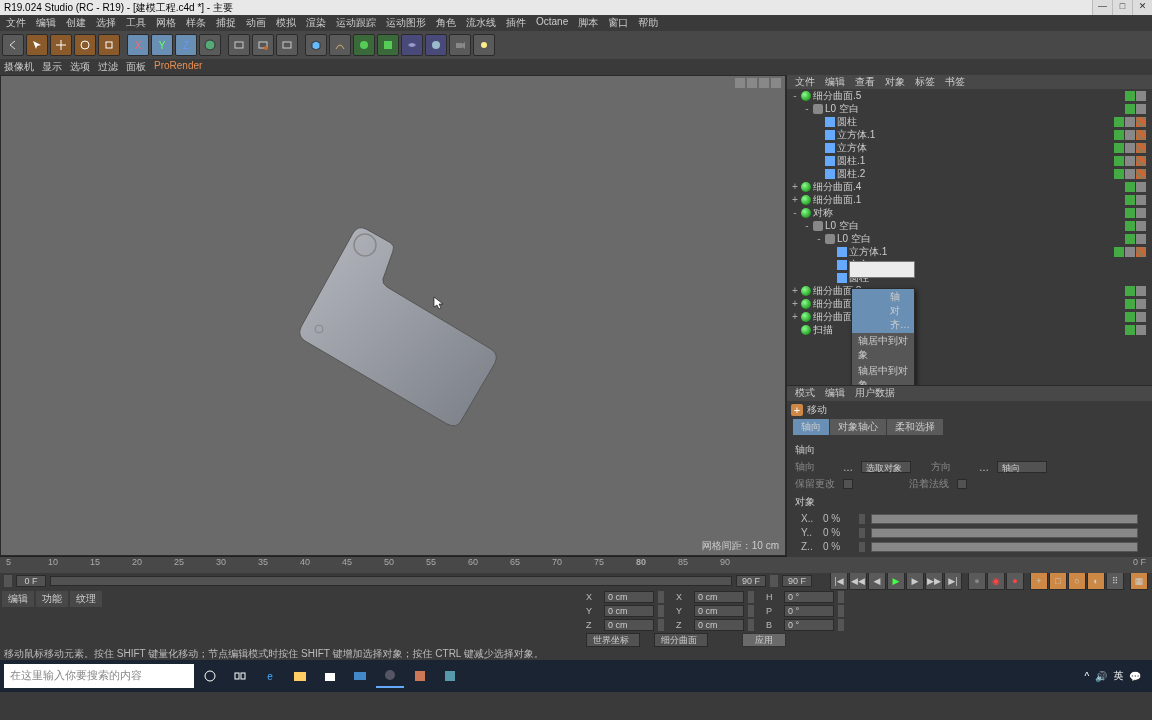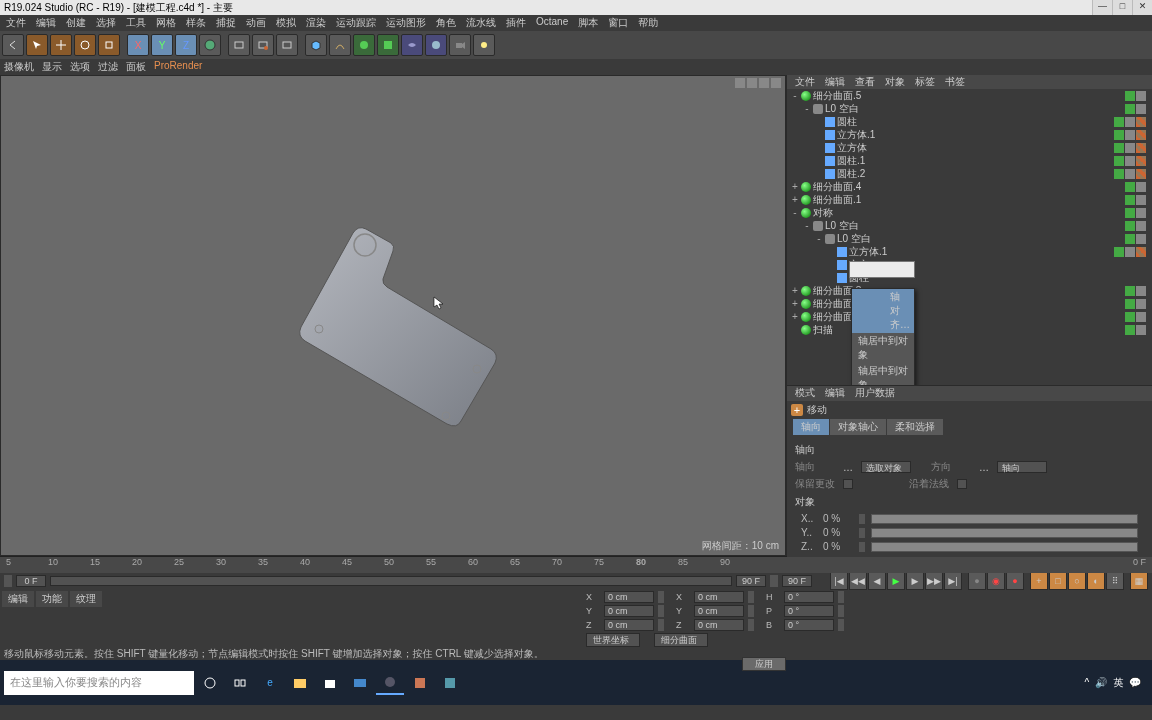--- a/index.html
+++ b/index.html
@@ -72,23 +72,23 @@
 .bottom-row { display: flex; height: 58px; }
 .bot-left { width: 580px; padding: 2px; }
 .tab-row { display: flex; gap: 2px; }
 .tab-row span { padding: 1px 6px; background: #484848; cursor: pointer; }
 .bot-right { flex: 1; padding: 2px 6px; }
 .xyz-grid { display: grid; grid-template-columns: 14px 50px 14px 14px 50px 14px 14px 50px 14px; gap: 2px 4px; align-items: center; }
 .xyz-grid label { color: #bbb; font-size: 9px; }
 .xyz-grid .val { background: #525252; border: 1px solid #2a2a2a; padding: 0 3px; height: 12px; font-size: 9px; }
 .xyz-sel { display: flex; gap: 4px; margin-top: 2px; }
 .xyz-sel .sel { background: #525252; border: 1px solid #2a2a2a; padding: 0 6px; height: 14px; width: 54px; font-size: 9px; }
-.xyz-sel .apply { background: #6a6a6a; border: 1px solid #333; padding: 0 12px; height: 14px; font-size: 9px; cursor: pointer; margin-top: 24px; }
+.xyz-sel .apply { background: #6a6a6a; border: 1px solid #333; padding: 0 12px; height: 14px; font-size: 9px; cursor: pointer; }
 .hint-bar { height: 14px; background: #3a3a3a; color: #bbb; padding: 1px 4px; font-size: 10px; }
-.taskbar { height: 45px; background: #1a2433; display: flex; align-items: center; gap: 2px; padding: 0 4px; }
+.taskbar { height: 32px; background: #1a2433; display: flex; align-items: center; gap: 2px; padding: 0 4px; }
 .search-bar { width: 190px; height: 24px; background: #fff; color: #888; padding: 4px 6px; font-size: 11px; }
 .task-icon { width: 28px; height: 24px; display: flex; align-items: center; justify-content: center; cursor: pointer; }
 .tray { margin-left: auto; display: flex; gap: 6px; align-items: center; color: #fff; font-size: 10px; padding-right: 6px; }
 .window-controls { position: absolute; top: 0; right: 0; display: flex; }
 .wc-btn { width: 20px; height: 15px; background: #ddd; text-align: center; border-left: 1px solid #bbb; cursor: pointer; color: #333; font-size: 9px; line-height: 13px; }
 </style>
 </head>
 <body>
 
 <div class="titlebar">

